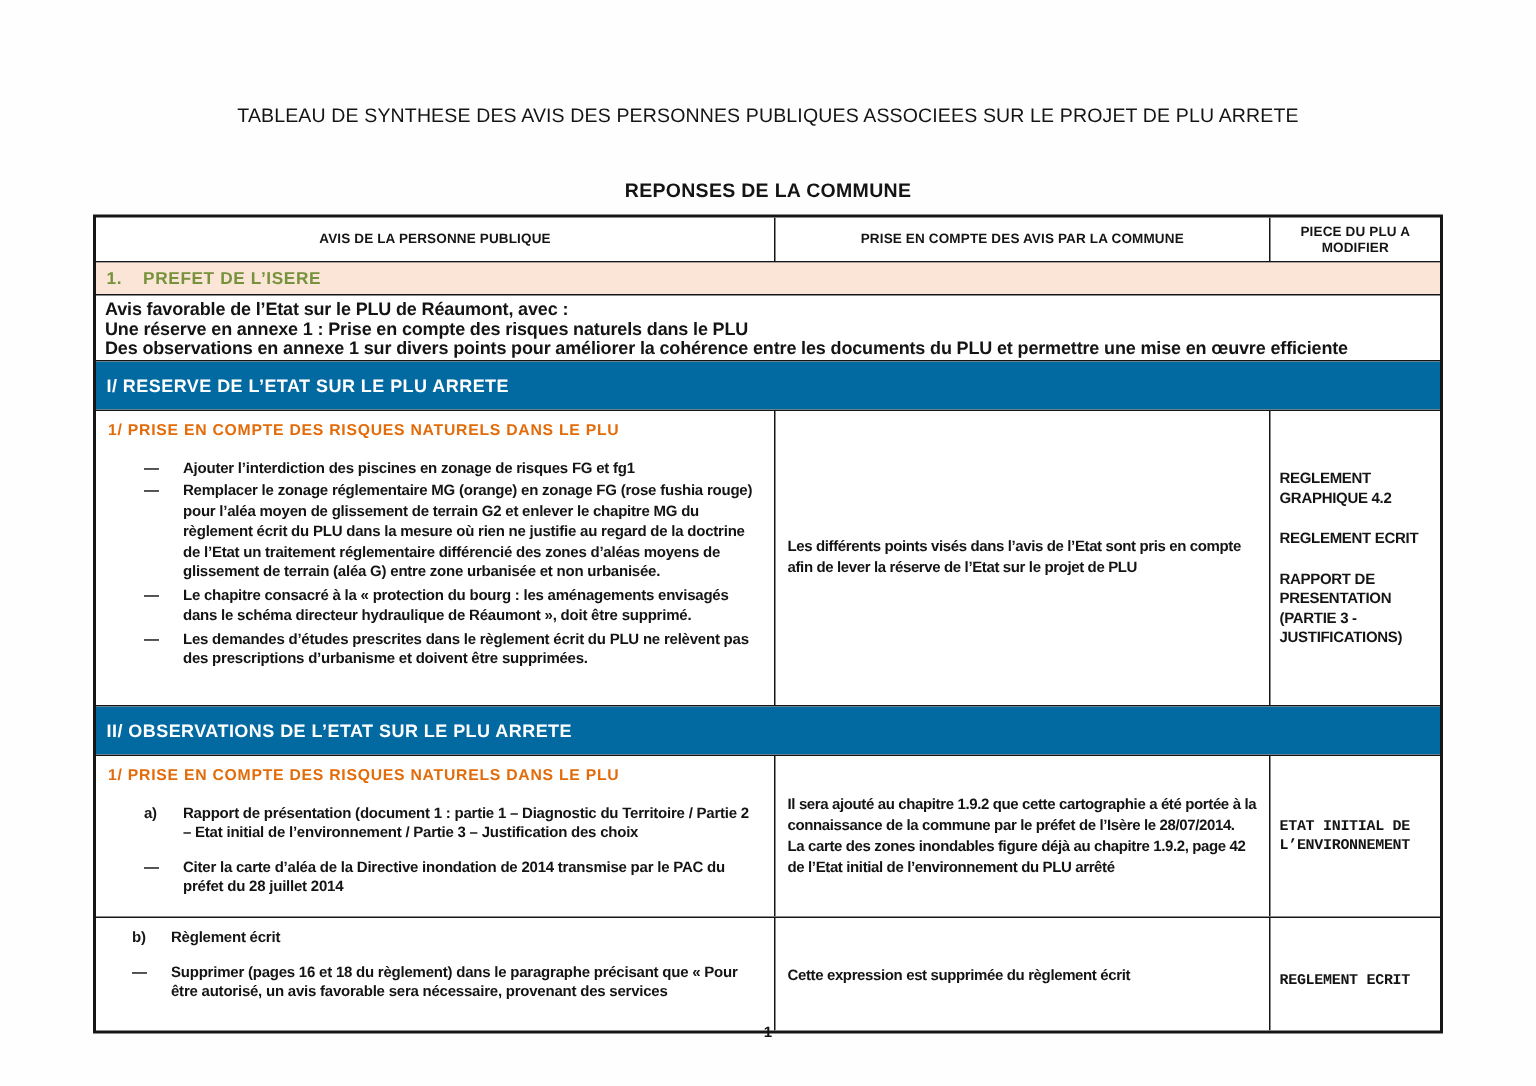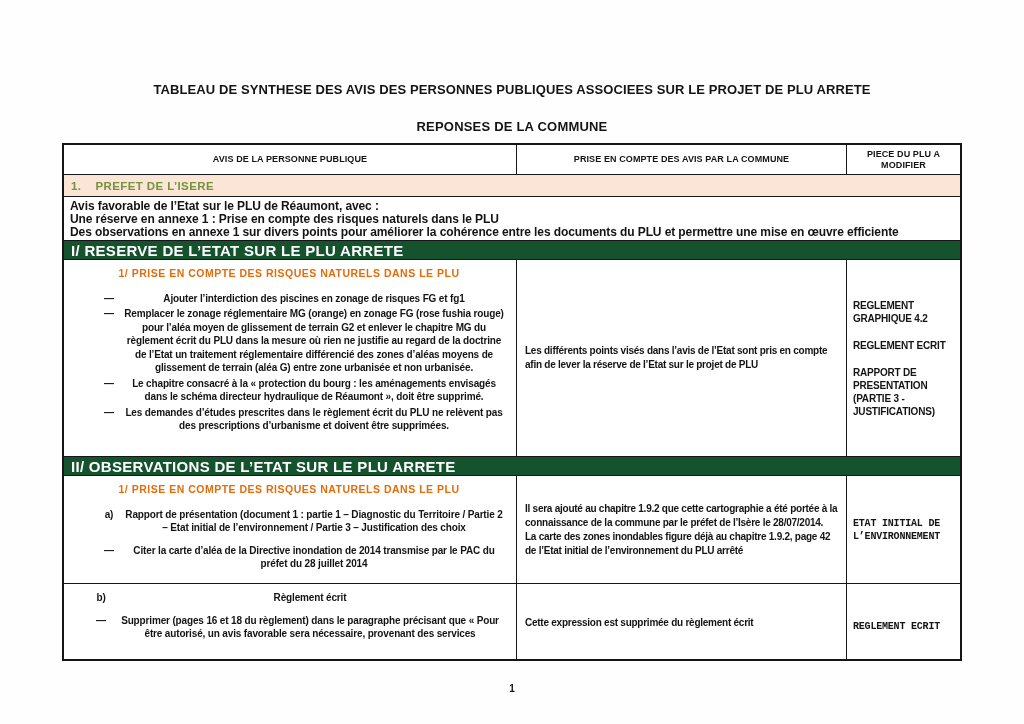--- a/index.html
+++ b/index.html
@@ -6,35 +6,35 @@
   html,body { background:#ffffff; }
   .page {
     position: relative;
     width: 1024px; height: 724px;
     background: #fefefe;
     font-family: "Liberation Sans", sans-serif;
     color: #141414;
     overflow: hidden;
   }
   .doc-title {
-    position: absolute; top: 82px; left: 0; width: 100%;
-    text-align: center; font-weight: bold; font-size: 13px; letter-spacing: .1px;
+    position: absolute; top: 69px; left: 0; width: 100%;
+    text-align: center; font-weight: normal; font-size: 13px; letter-spacing: .1px;
   }
   .doc-subtitle {
     position: absolute; top: 119px; left: 0; width: 100%;
     text-align: center; font-weight: bold; font-size: 13px; letter-spacing: .2px;
   }
   .synthese-table {
     position: absolute; left: 62px; top: 143px; width: 900px;
     border: 2px solid #161616;
     background: #fff;
   }
   .trow { display: flex; width: 100%; overflow: hidden; border-top: 1.5px solid #161616; }
   .trow:first-child { border-top: none; }
-  .c1 { width: 452px; text-align: center; }
+  .c1 { width: 452px; }
   .c2 { width: 330px; border-left: 1.5px solid #161616; }
   .c3 { flex: 1; border-left: 1.5px solid #161616; }
   .full { width: 100%; }
 
   
   .hdr { height: 29px; }
   .hdr-cell {
     display: flex; align-items: center; justify-content: center;
     text-align: center; font-weight: bold; font-size: 9px; line-height: 11px;
     padding: 0 6px; letter-spacing: .1px;
@@ -48,23 +48,23 @@
     padding-left: 7px;
   }
   .peach-band .num { margin-right: 14px; }
 
   
   .intro { height: 43px; padding: 3px 6px; }
   .intro p { font-weight: bold; font-size: 12px; line-height: 13px; letter-spacing: -.1px; }
 
   
   .green-band {
-    height: 18px; background: #14532d; color: #ffffff;
+    height: 32px; background: #0369a1; color: #ffffff;
     display: flex; align-items: center;
-    font-weight: bold; font-size: 15px; letter-spacing: .3px;
+    font-weight: bold; font-size: 12px; letter-spacing: .3px;
     padding-left: 7px;
   }
 
   
   .row-reserve { height: 197px; }
   .row-obs-a { height: 108px; }
   .row-obs-b { height: 76px; }
 
   .avis-cell { padding: 7px 10px 4px 8px; font-weight: bold; font-size: 10px; line-height: 13.5px; letter-spacing: -.15px; overflow: hidden; }
   .orange-heading { color: #E36C0A; font-size: 10.5px; letter-spacing: .5px; margin-bottom: 11px; }

